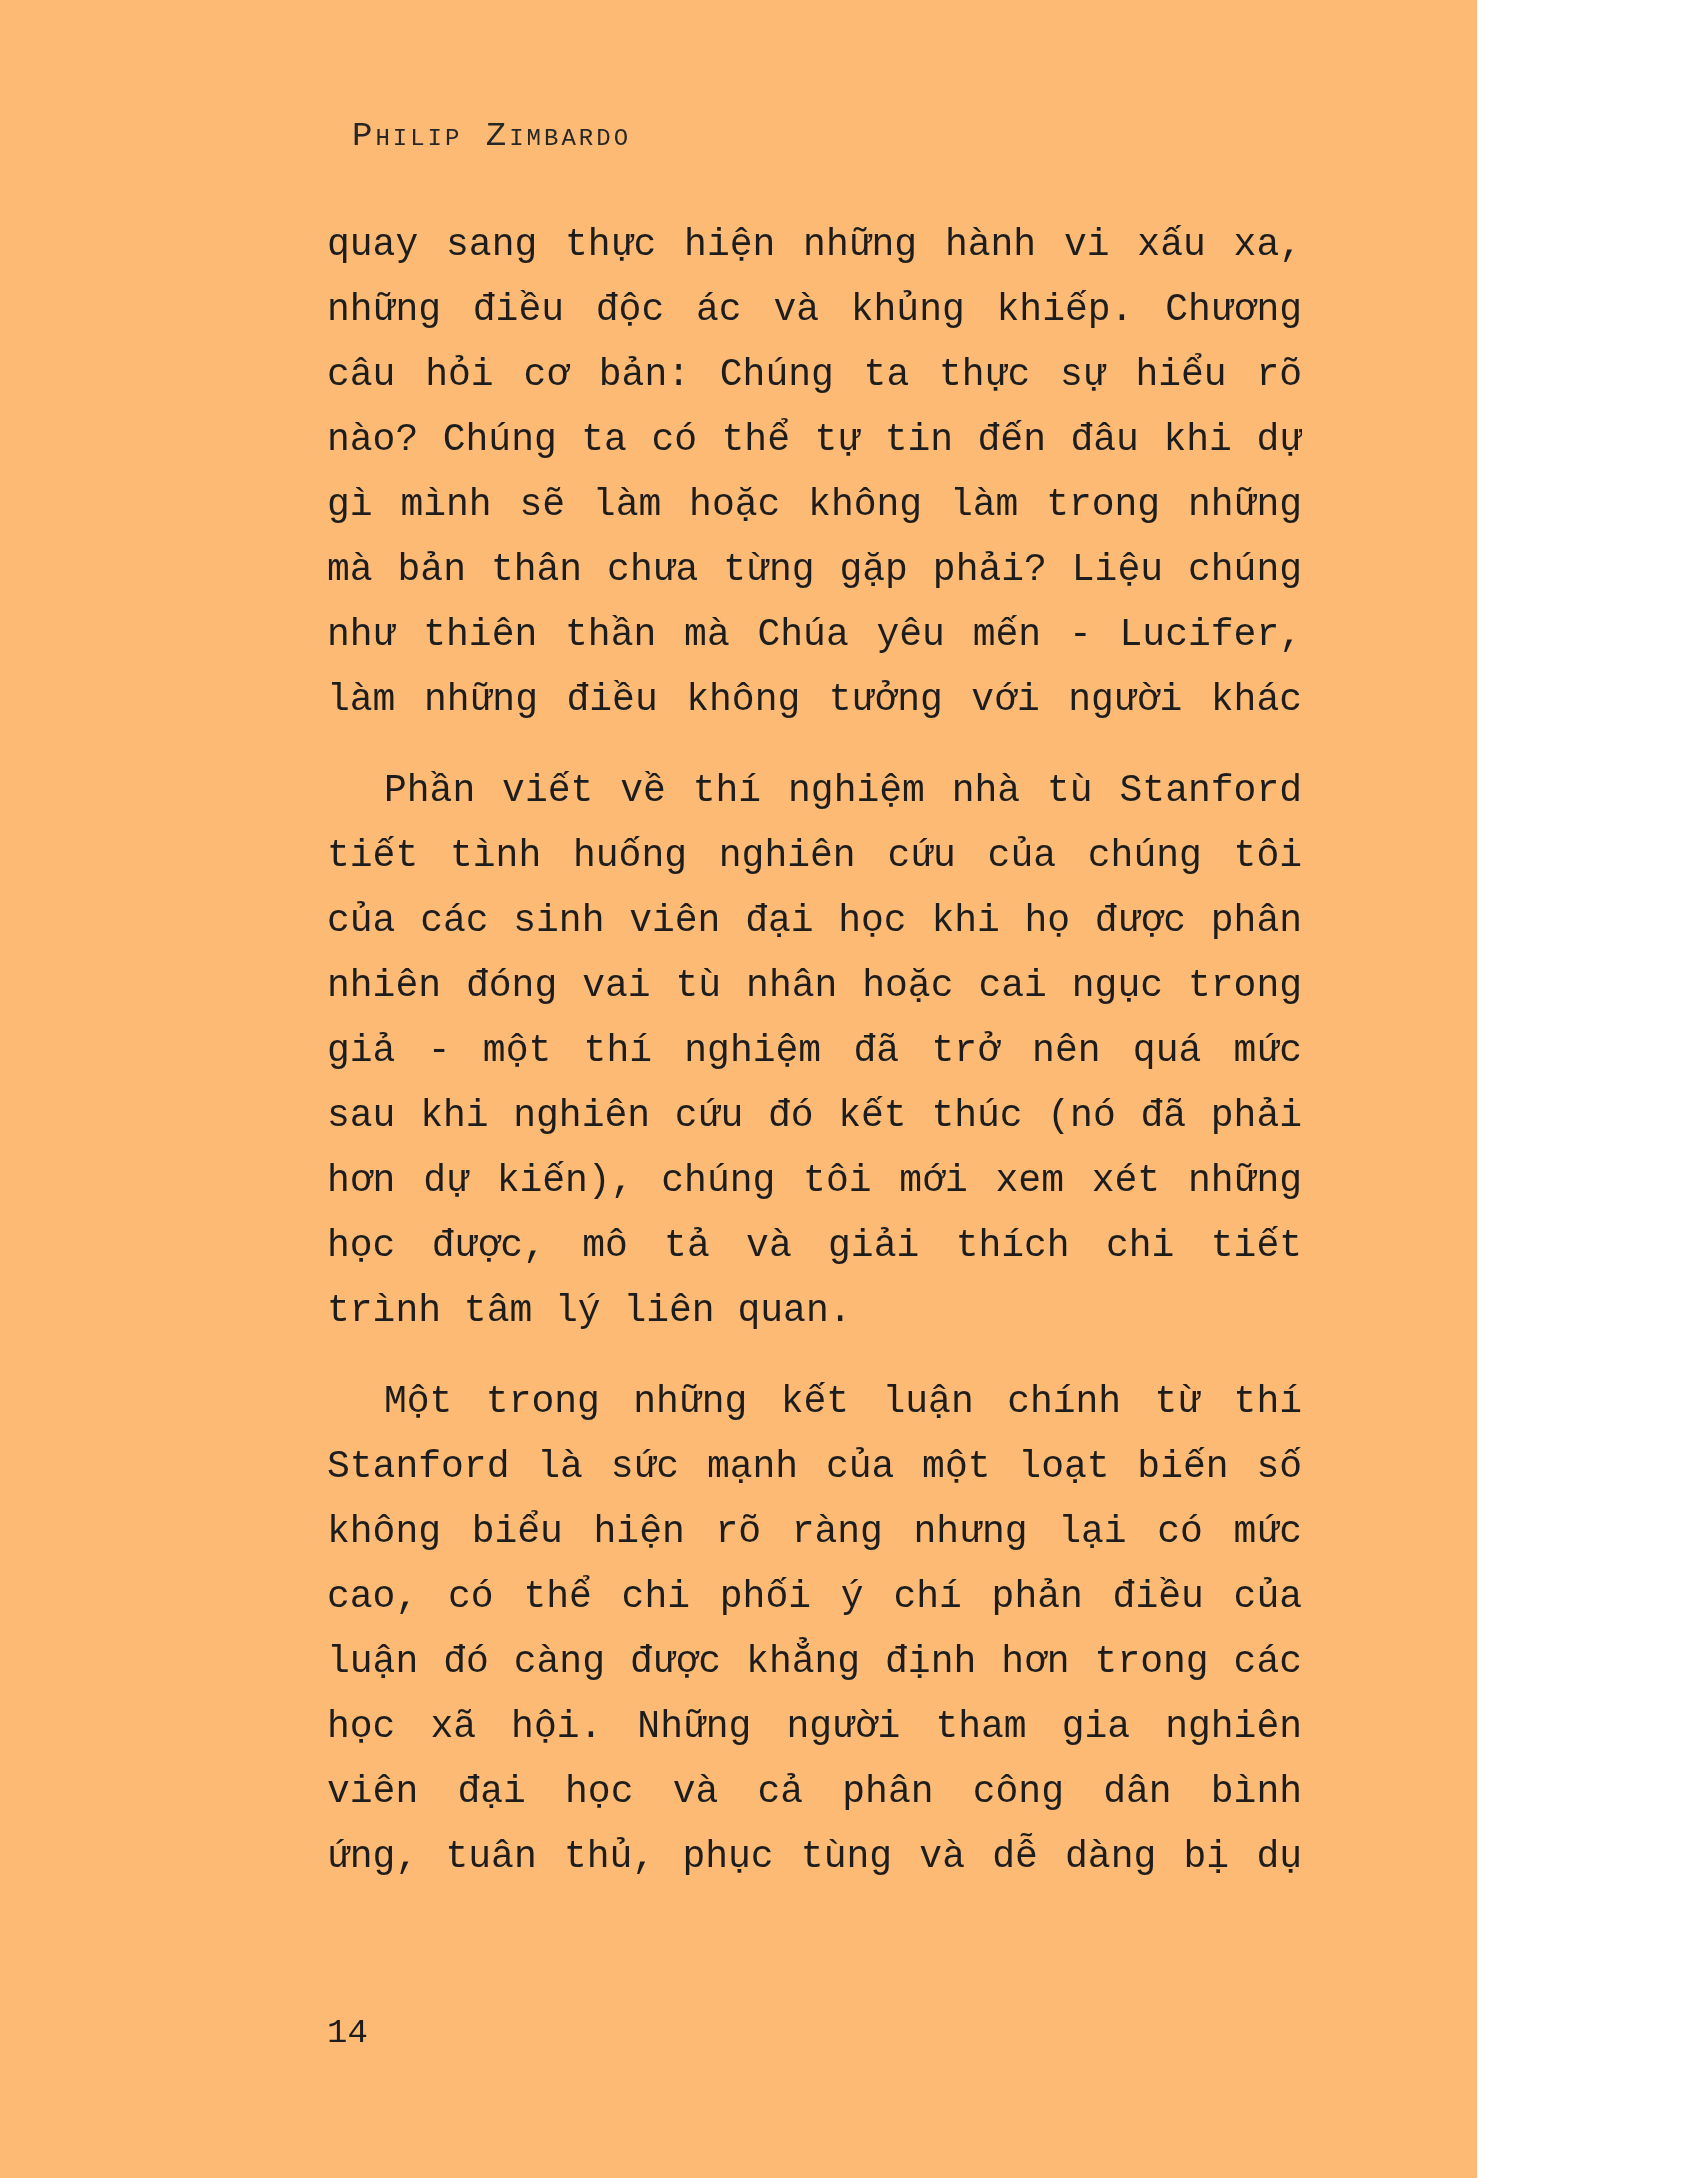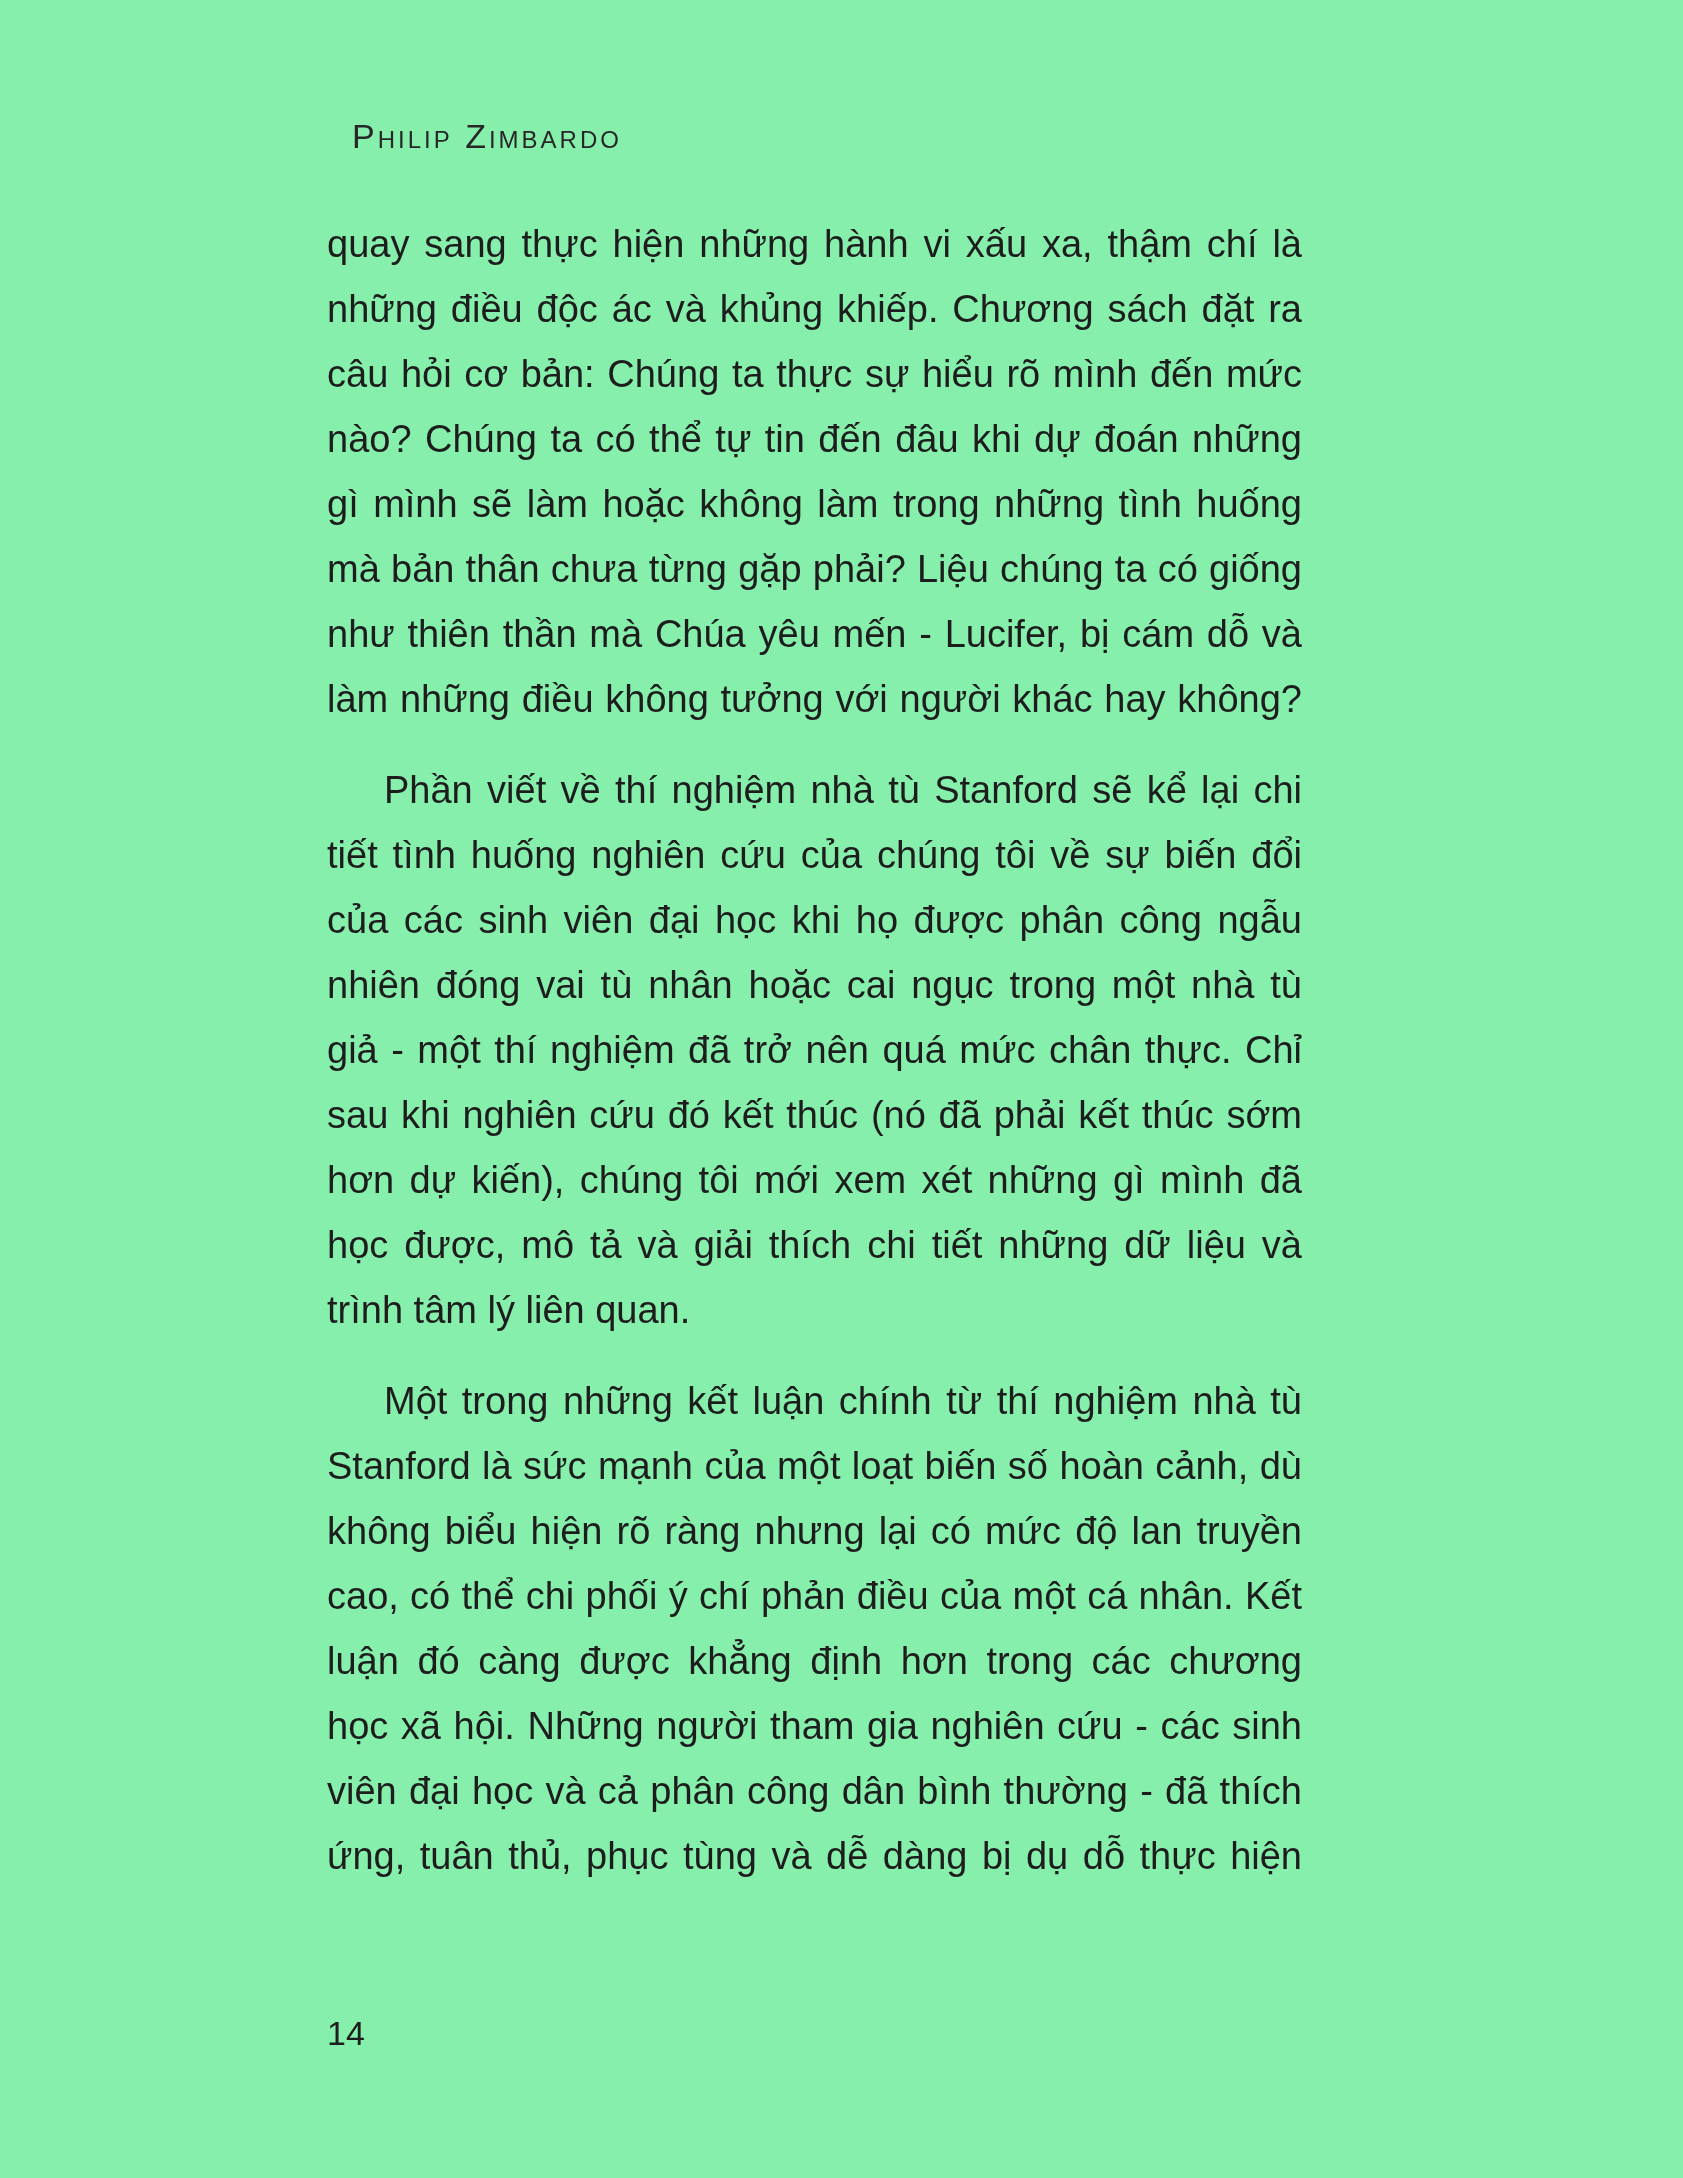--- a/index.html
+++ b/index.html
@@ -2,24 +2,24 @@
 <html><head>
 <meta charset="utf-8">
 <style>
   html, body {
     margin: 0;
     padding: 0;
     background: #ffffff;
   }
   .page {
     position: relative;
-    width: 1683px;
+    width: 1477px;
     height: 2178px;
-    background: #86efac;
-    font-family: Liberation Sans, sans-serif;
+    background: #fdba74;
+    font-family: Liberation Mono, monospace;
     color: #1d1d1d;
     overflow: hidden;
   }
   .running-header {
     position: absolute;
     left: 352px;
     top: 117px;
     font-variant: small-caps;
     font-size: 34px;
     letter-spacing: 3px;

